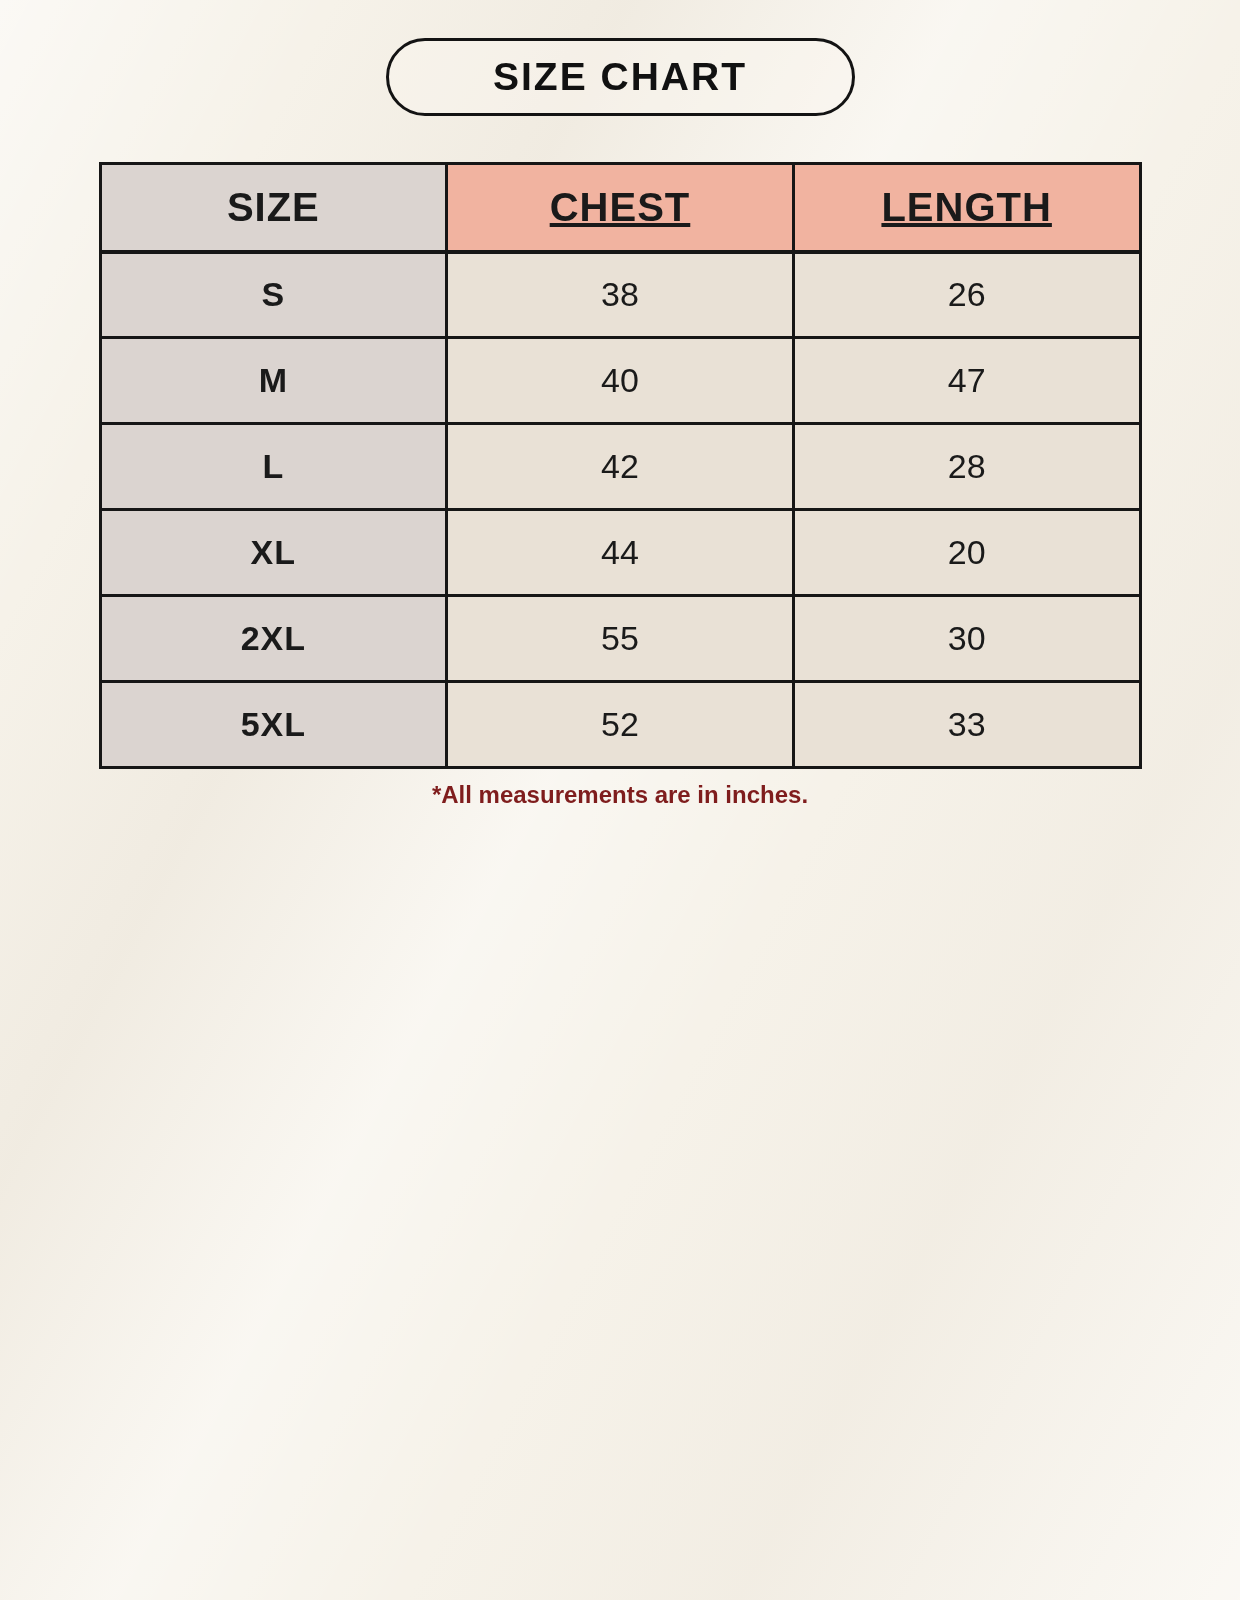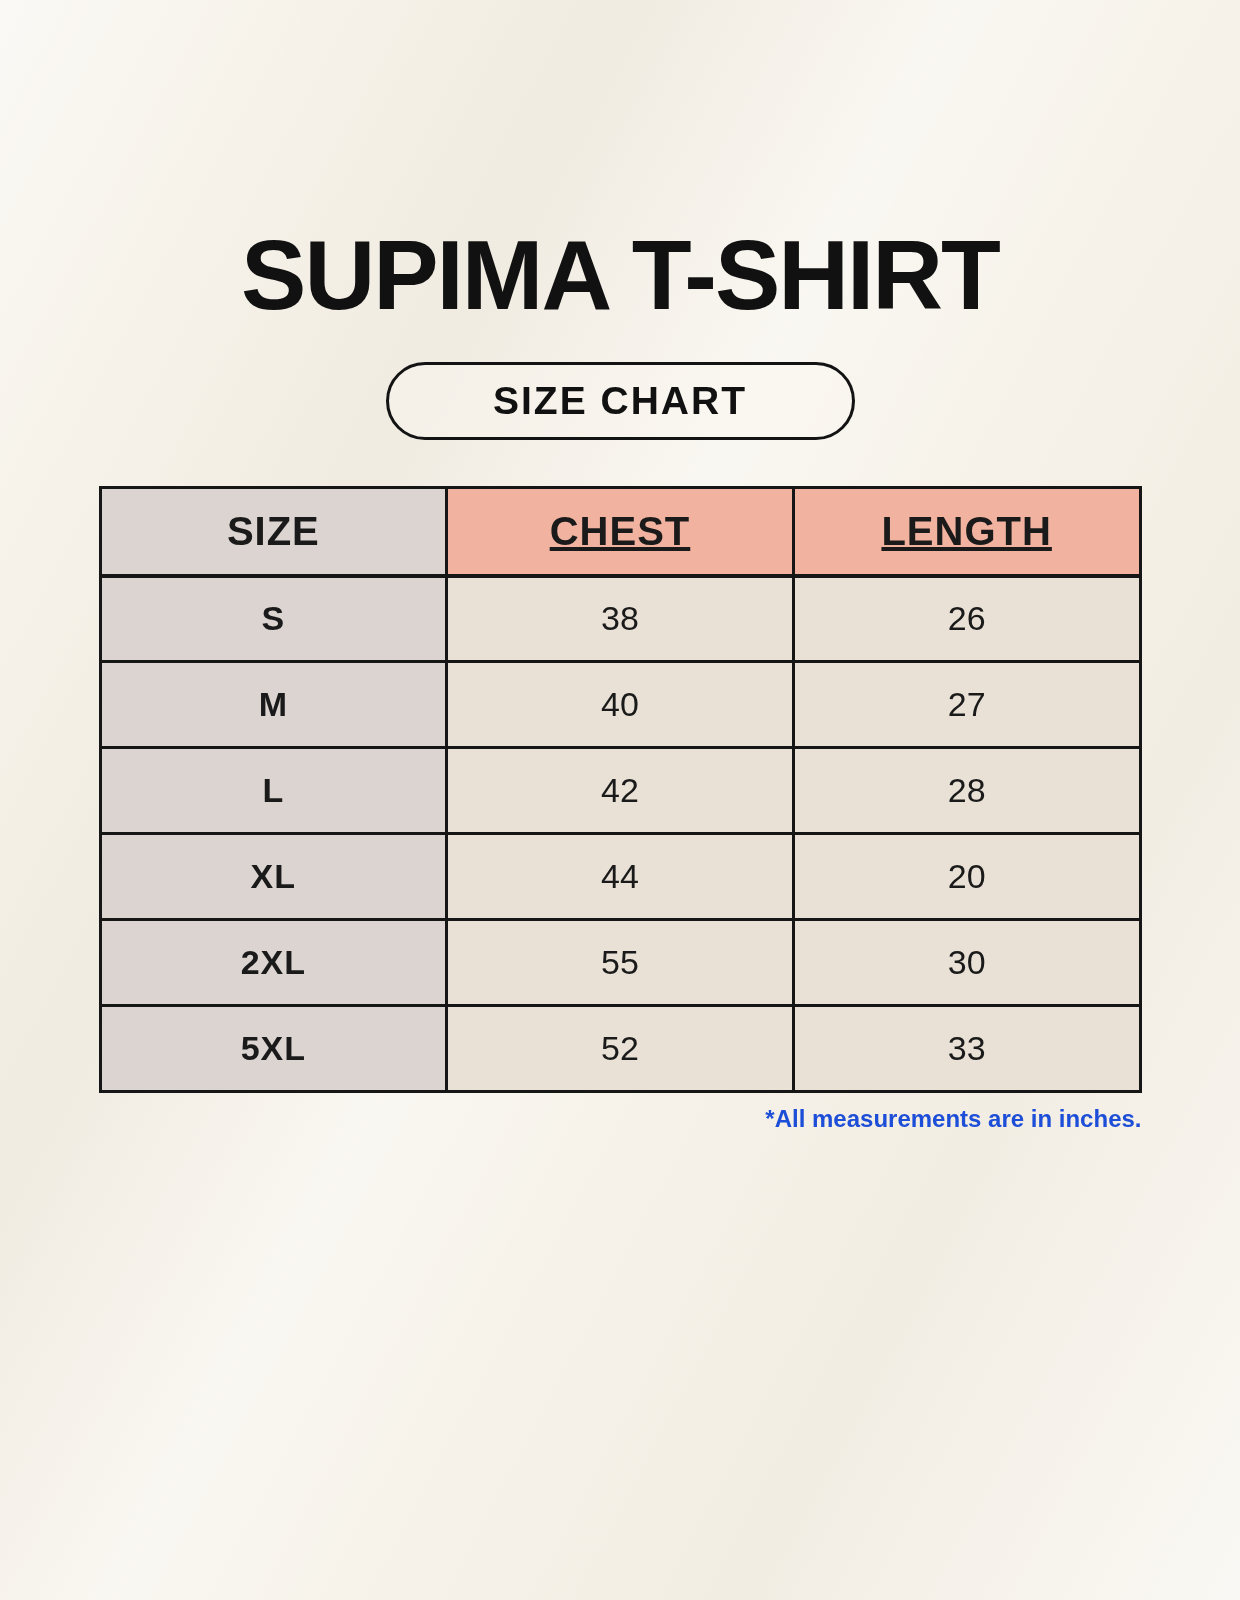--- a/index.html
+++ b/index.html
@@ -88,32 +88,31 @@
   }
   table.size-table tbody td {
     background: var(--cell-bg);
     font-size: 34px;
     font-weight: normal;
   }
 
   .footnote {
     width: 1043px;
     margin: 12px auto 8px auto;
-    text-align: right;
+    text-align: center;
     font-size: 24px;
     font-weight: bold;
-    color: #1d4ed8;
+    color: #7f1d1d;
   }
 </style>
 </head>
 <body>
 
 <div class="page">
 
-  <h1 class="title">SUPIMA T-SHIRT</h1>
 
   <div class="pill">
     <span class="pill-label">SIZE CHART</span>
   </div>
 
   <table class="size-table">
     <thead>
       <tr>
         <th class="c-size">SIZE</th>
         <th class="c-accent">CHEST</th>
@@ -122,21 +121,21 @@
     </thead>
     <tbody>
         <tr>
           <th>S</th>
           <td>38</td>
           <td>26</td>
         </tr>
         <tr>
           <th>M</th>
           <td>40</td>
-          <td>27</td>
+          <td>47</td>
         </tr>
         <tr>
           <th>L</th>
           <td>42</td>
           <td>28</td>
         </tr>
         <tr>
           <th>XL</th>
           <td>44</td>
           <td>20</td>

